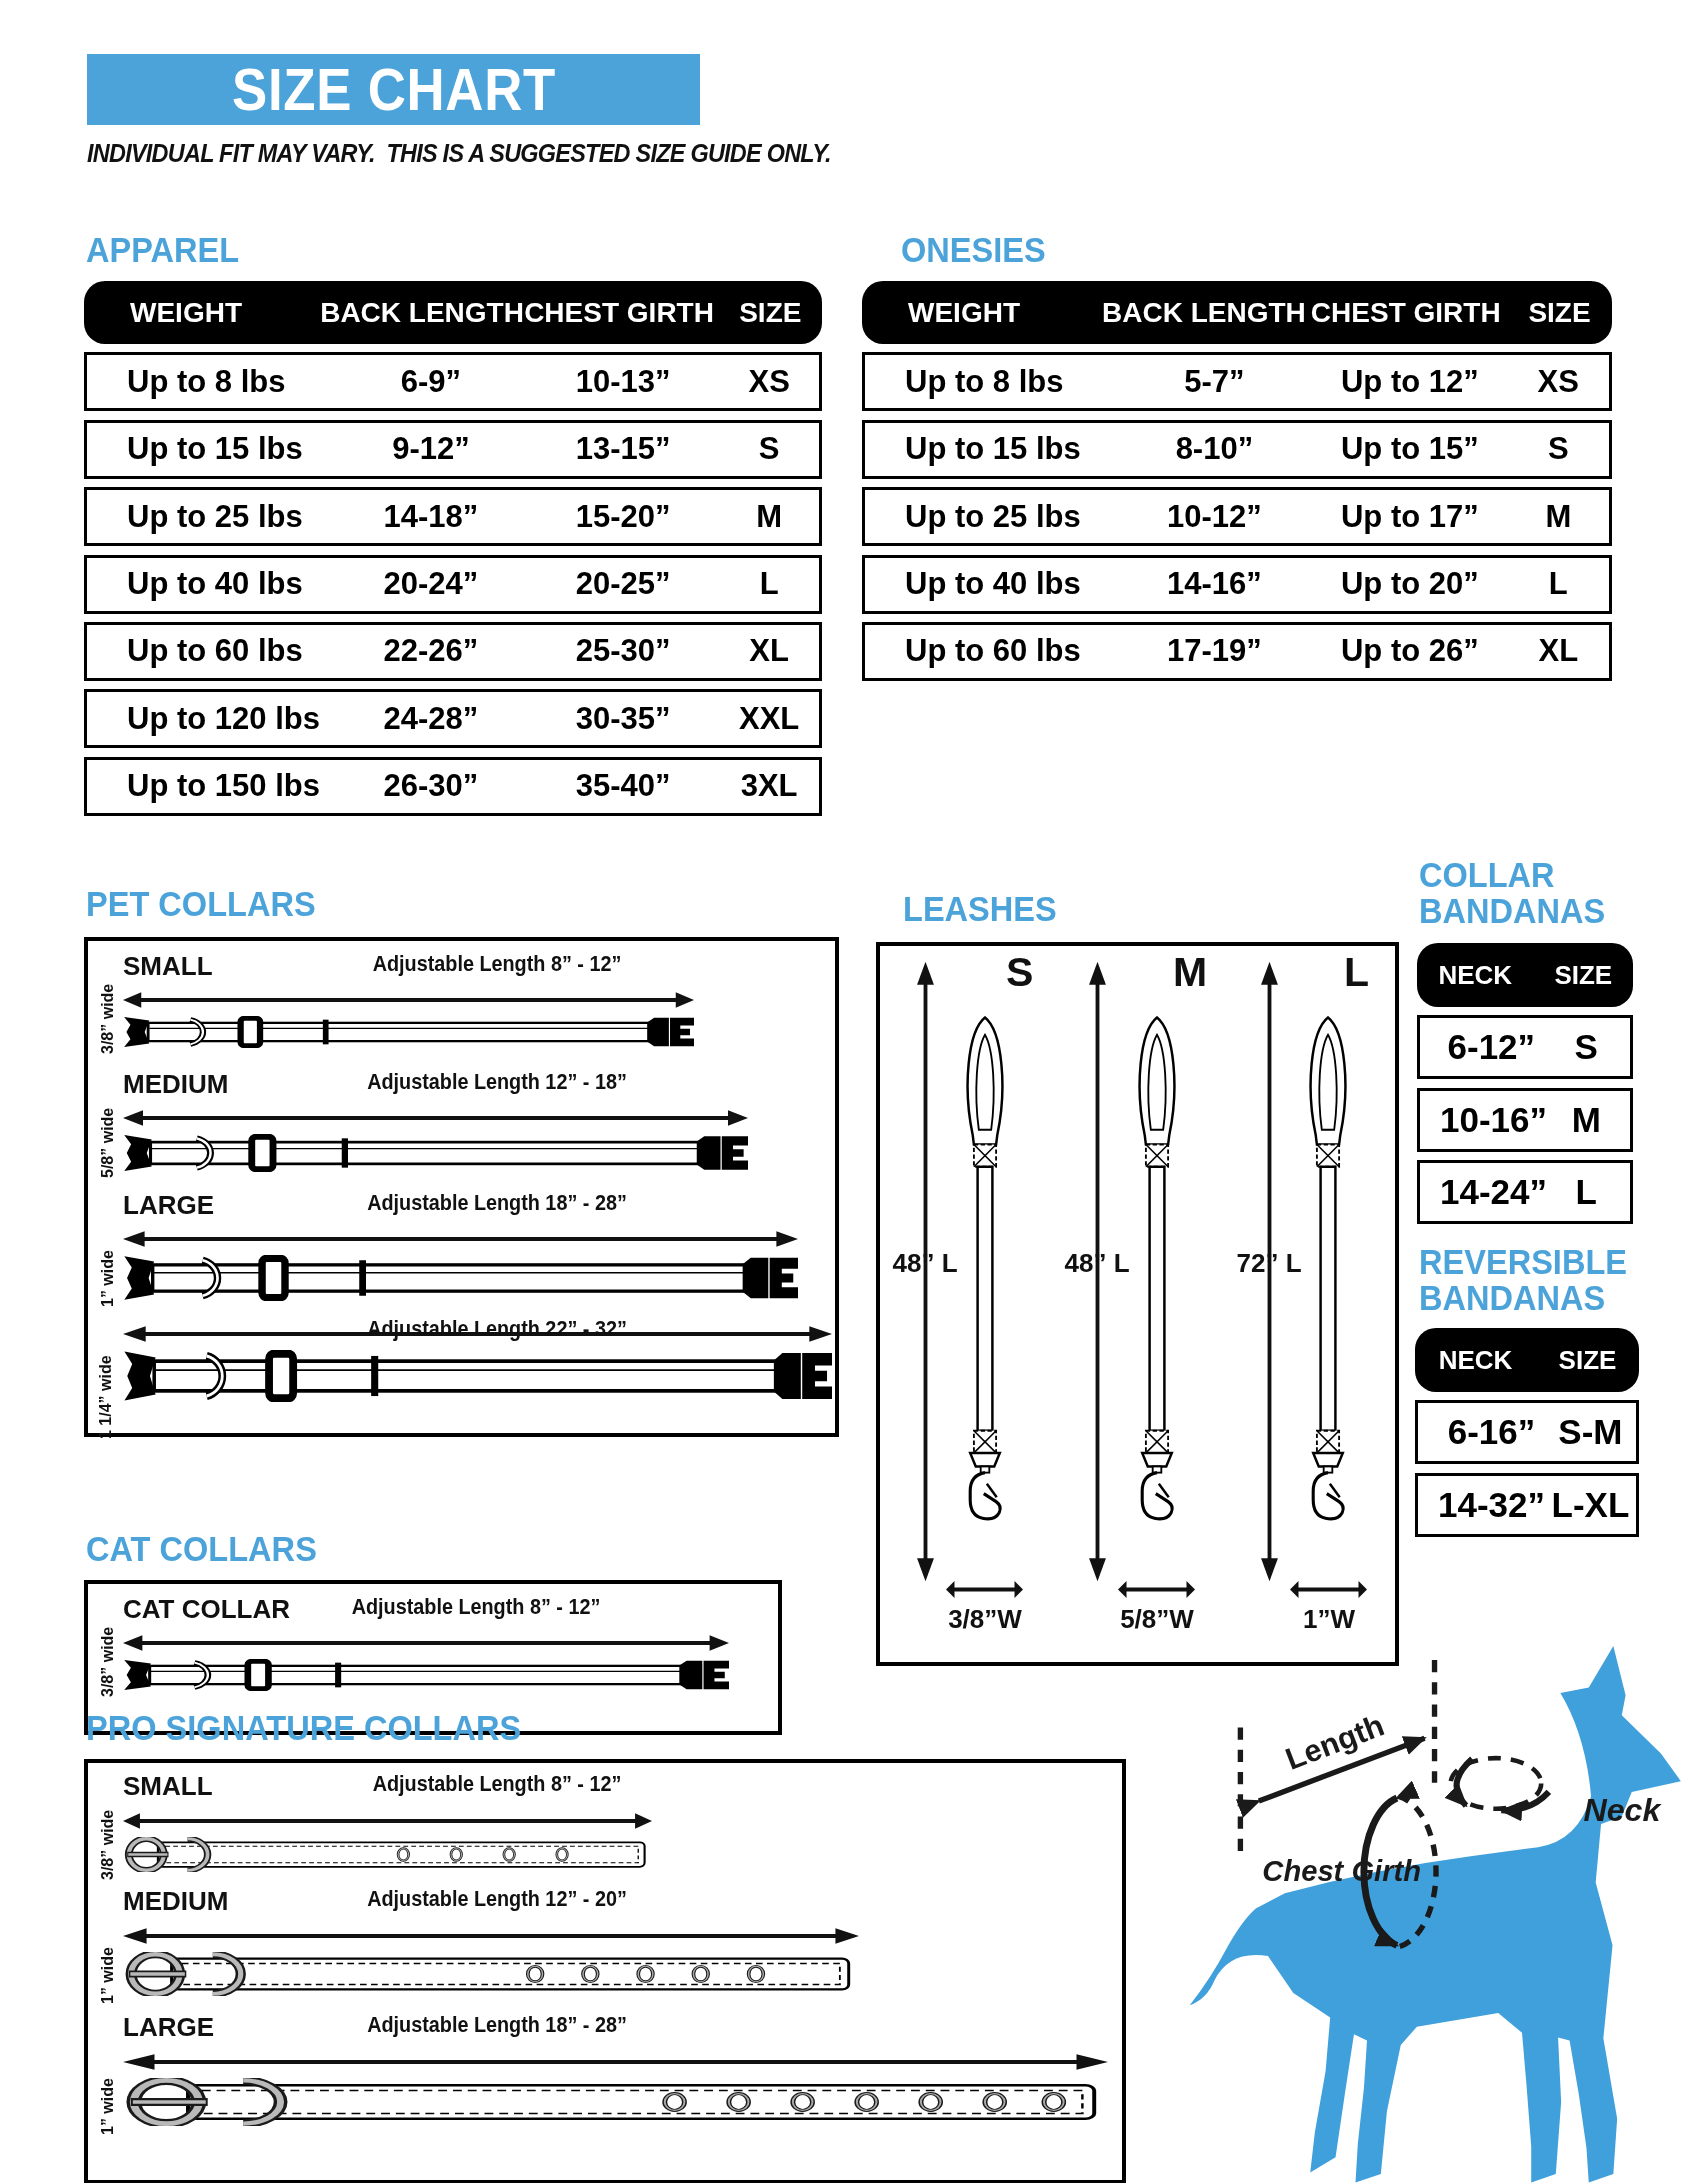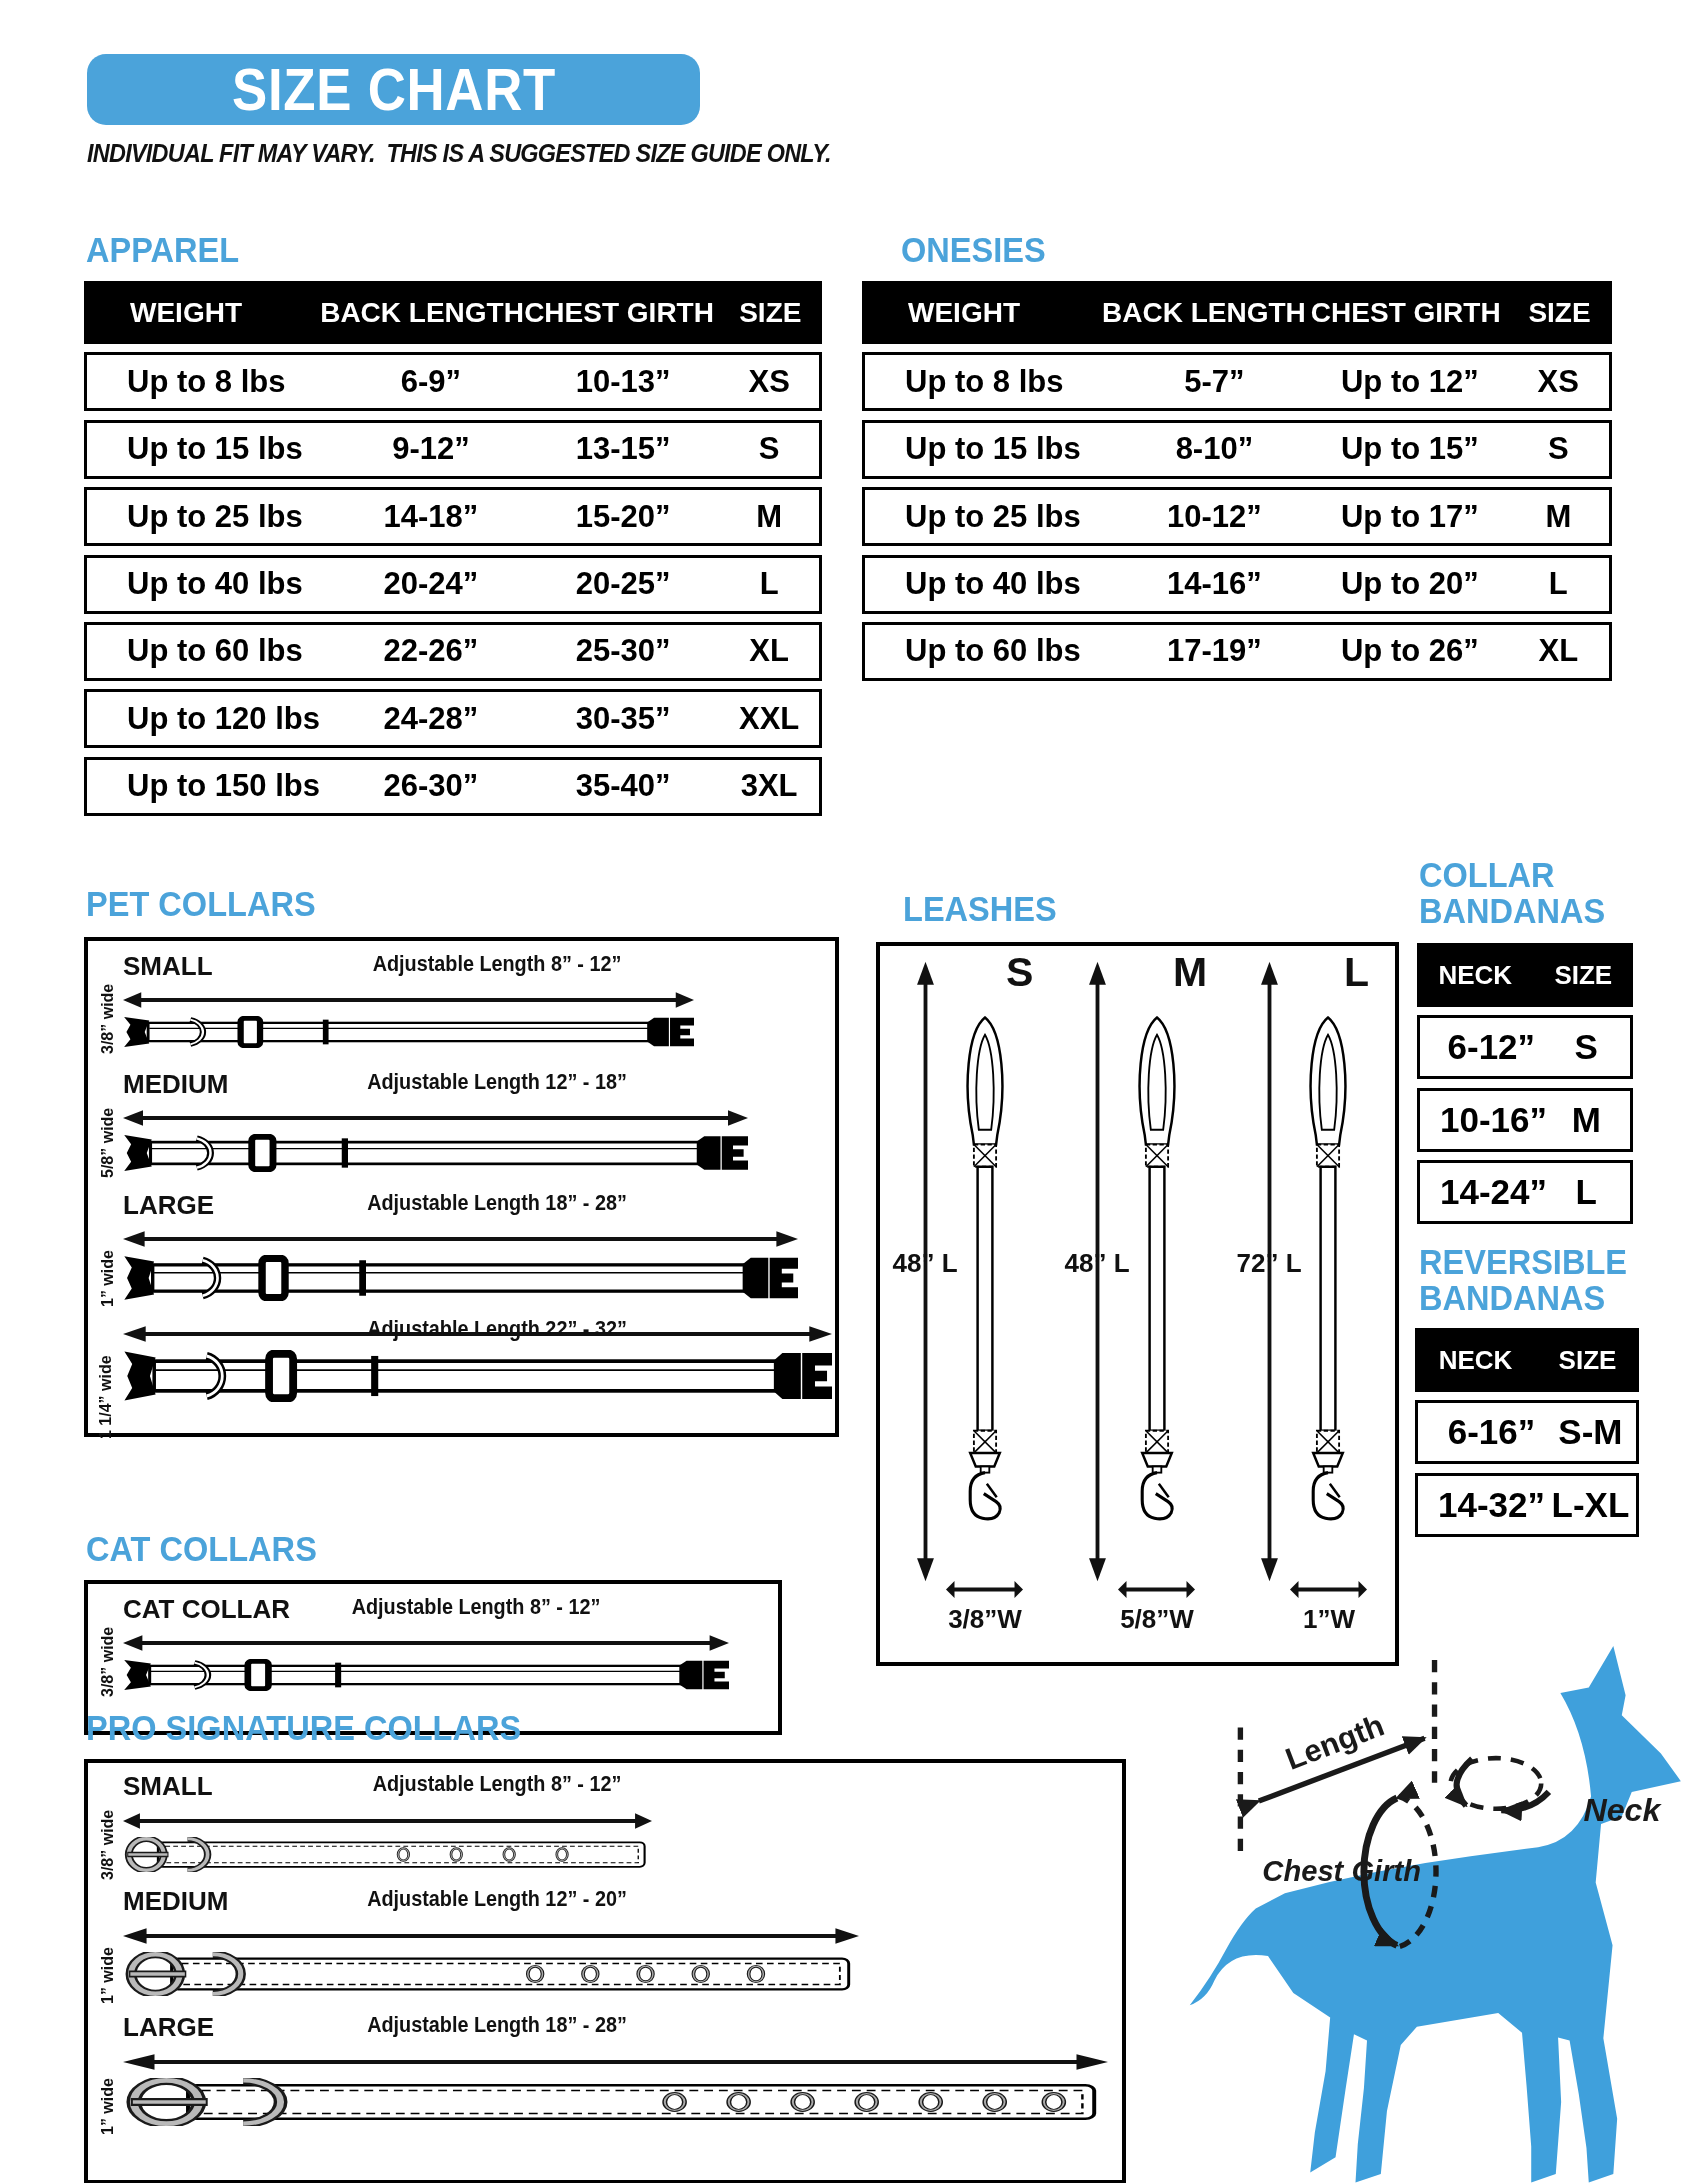--- a/index.html
+++ b/index.html
@@ -9,35 +9,35 @@
   html,body{margin:0;padding:0;}
   body{
     width:1687px;height:2183px;background:#fff;
     font-family:"Liberation Sans",sans-serif;color:var(--ink);
     position:relative;overflow:hidden;
   }
   .abs{position:absolute;}
 
   
   .title-bar{left:87px;top:54px;width:613px;height:71px;background:var(--blue);
-    display:flex;align-items:center;justify-content:center;border-radius:19px;}
+    display:flex;align-items:center;justify-content:center;}
   .title-bar span{color:#fff;font-size:60px;font-weight:bold;letter-spacing:0.8px;
     transform:scaleX(.88);white-space:nowrap;}
   .disclaimer{left:87px;top:138px;font-size:26px;font-weight:bold;font-style:italic;
     letter-spacing:-0.8px;white-space:pre;transform:scaleX(.9);transform-origin:left center;}
 
   
   .sec-h{color:var(--blue);font-weight:bold;font-size:35px;line-height:1.04;letter-spacing:0;}
   .sec-h span{display:inline-block;transform:scaleX(.93);transform-origin:left center;white-space:nowrap;}
   .sec-h.wrap{width:230px;}
   .sec-h.wrap span{white-space:normal;}
 
   
   .tbl{display:block;}
-  .t-head{background:#000;color:#fff;display:grid;align-items:center;font-weight:bold;}
+  .t-head{background:#000;color:#fff;display:grid;align-items:center;font-weight:bold;border-radius:21px;}
   .t-row{background:#fff;border:3.8px solid #000;display:grid;align-items:center;font-weight:bold;color:#000;}
   .t4 .t-head,.t4 .t-row{grid-template-columns:32% 27% 27% 14%;}
   .t2 .t-head,.t2 .t-row{grid-template-columns:54% 46%;}
   .t-head{height:63px;margin-bottom:8.4px;font-size:28px;}
   .t-row{height:53px;margin-bottom:8.4px;font-size:31px;padding-left:20px;}
   .cell{text-align:center;white-space:nowrap;}
   .cell.l{text-align:left;padding-left:20px;}
   .t-head .cell.l{padding-left:46px;}
   .t2 .t-head{height:64px;font-size:26px;}
   .t2 .t-row{height:58px;font-size:35px;}

